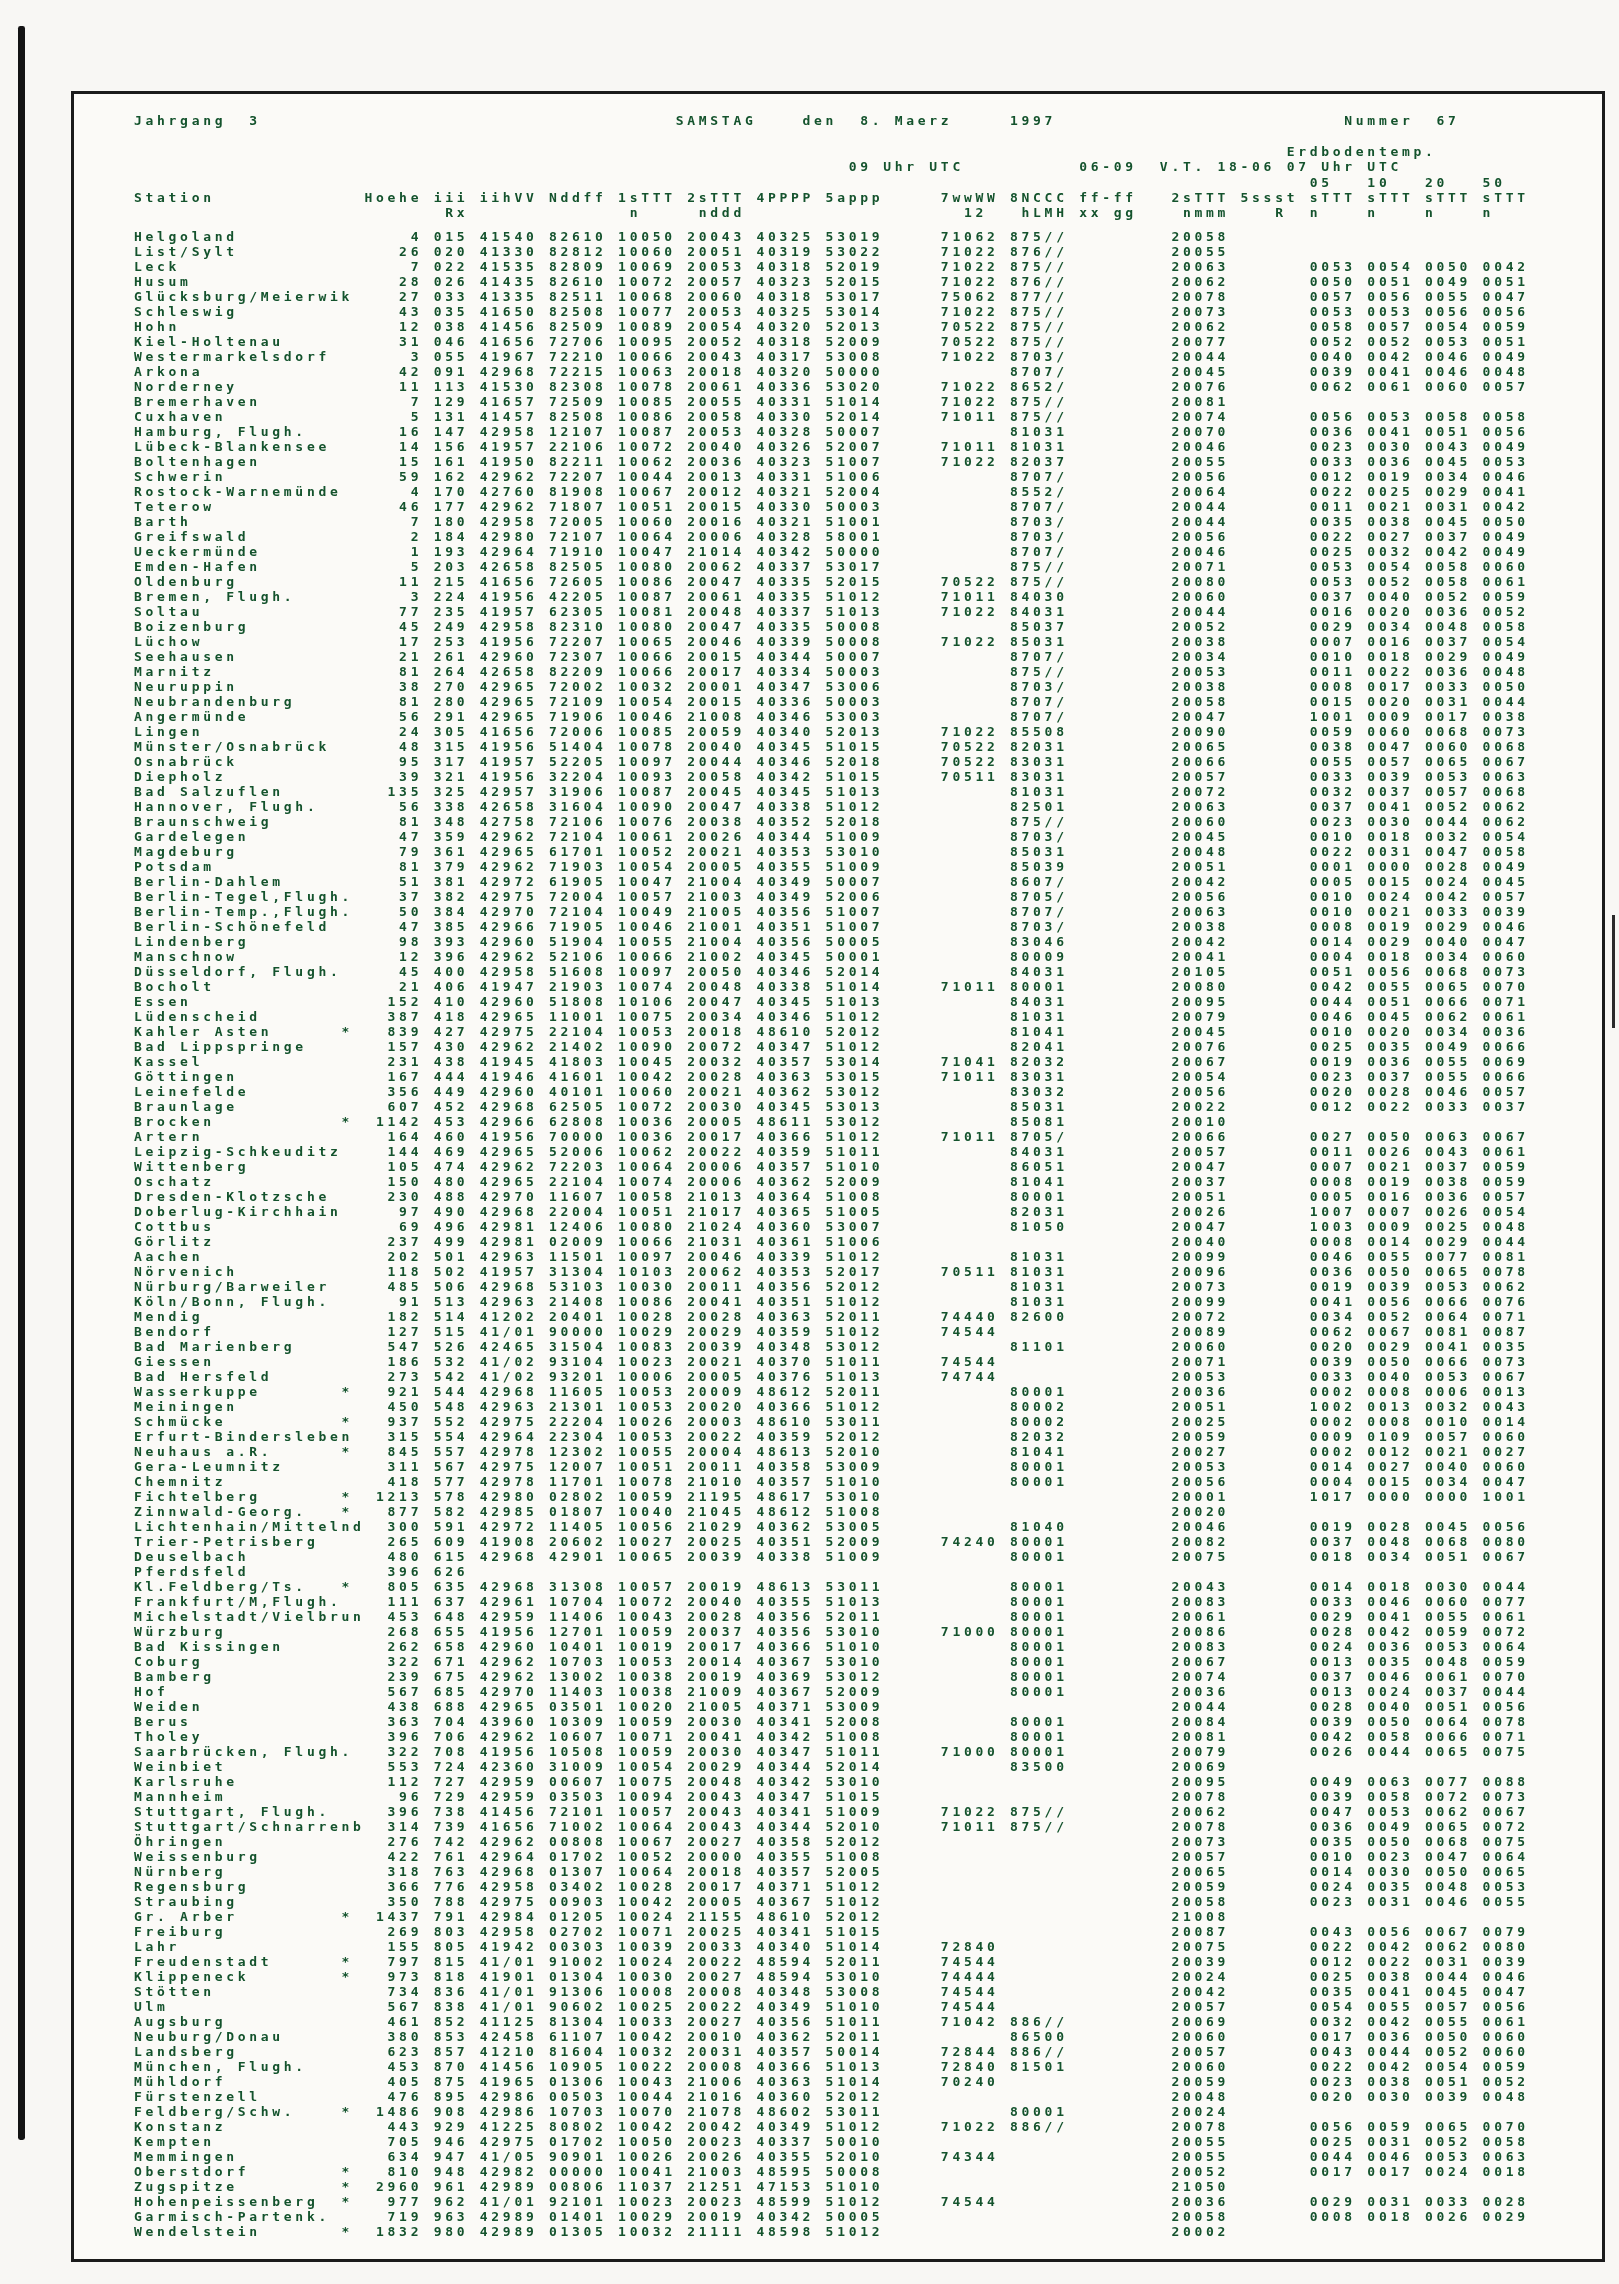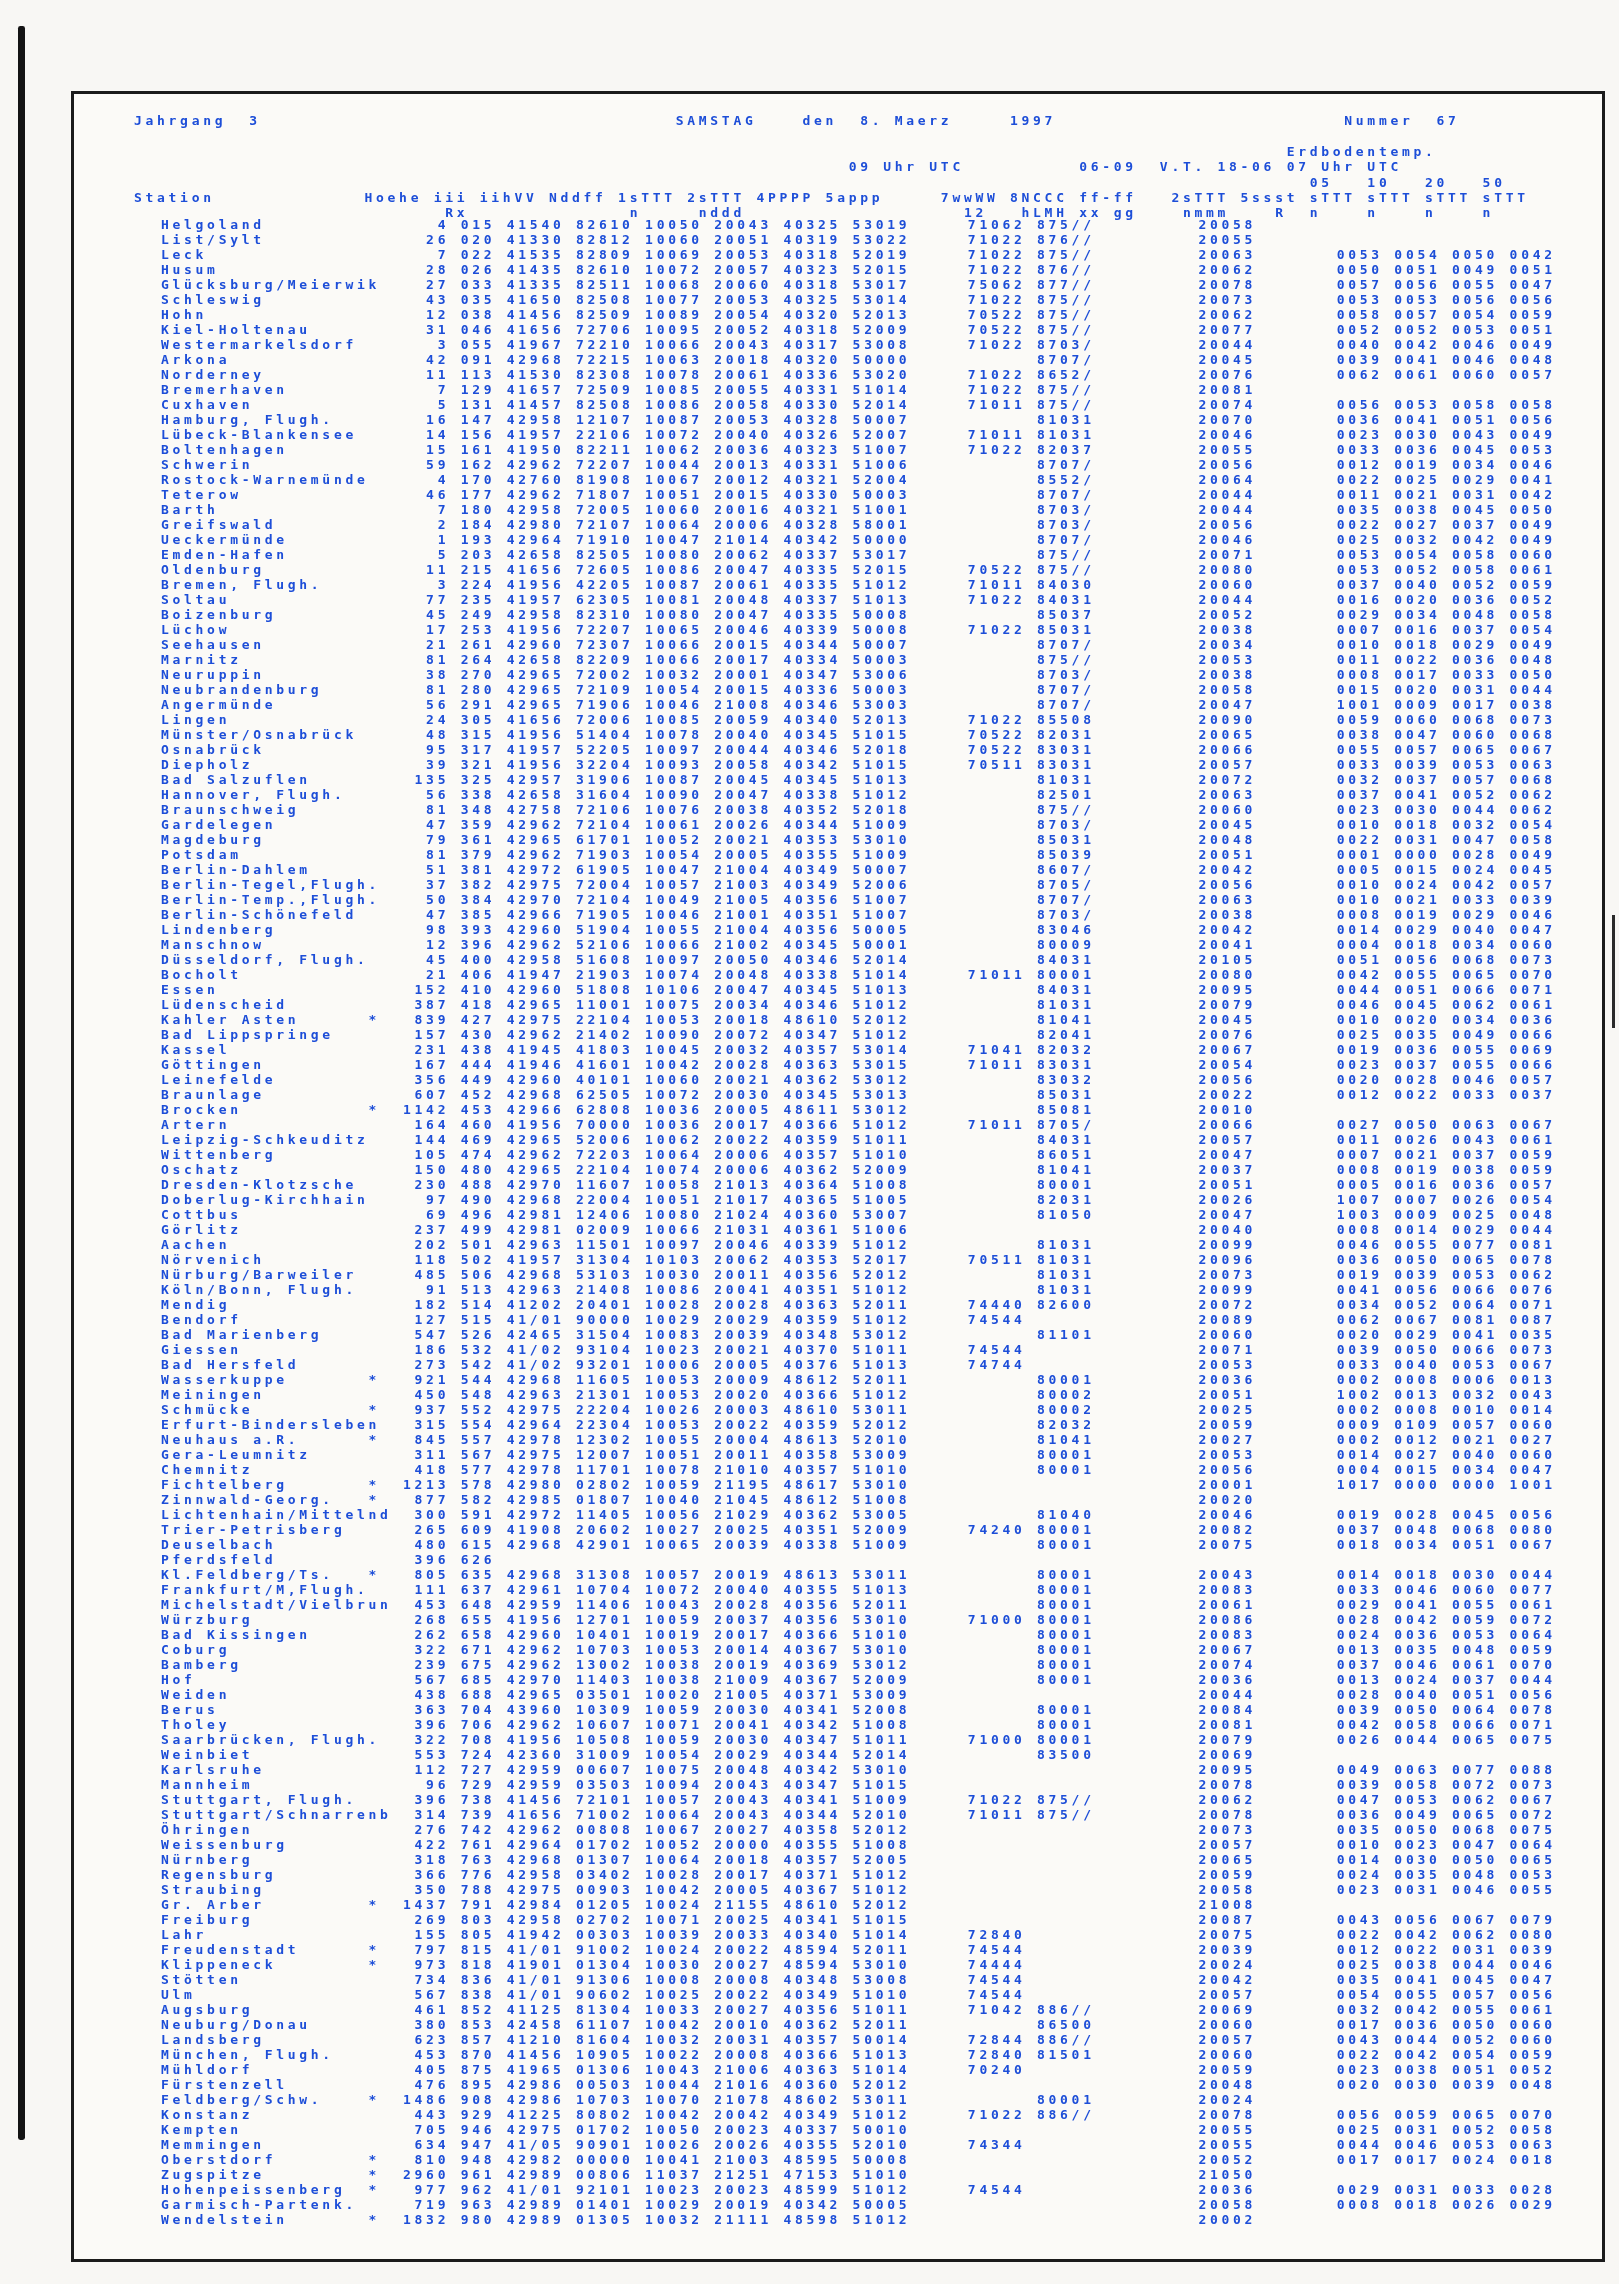--- a/index.html
+++ b/index.html
@@ -2,24 +2,24 @@
 <html style="font-size:13px"><head>
 <meta charset="utf-8">
 <style>
   html,body{margin:0;padding:0;}
   body{width:1620px;height:2284px;background:#f8f7f4;position:relative;overflow:hidden;
        font-family:"DejaVu Sans Mono", monospace;}
   .page-border{position:absolute;left:71px;top:91px;width:1534px;height:2171px;
        border:3.2px solid #1b1b1b;box-sizing:border-box;background:#fbfaf7;}
   .scan-bar{position:absolute;left:18px;top:26px;width:7.3px;height:2114px;background:#141414;border-radius:2.4px;}
   .scan-tick{position:absolute;left:1612px;top:915px;width:3.2px;height:113px;background:#2a2a2a;}
-  .mono{position:absolute;left:134px;color:#1d4ed8;font-size:13px;font-weight:700;
+  .mono{position:absolute;left:134px;color:#14532d;font-size:13px;font-weight:700;
         letter-spacing:3.7px;white-space:pre;}
   .header-block{top:113px;line-height:15.4px;}
-  .data-block{top:217px;line-height:15px;margin-left:27px;}
+  .data-block{top:229px;line-height:15px;}
   .ln{white-space:pre;}
 </style>
 </head>
 <body>
 
 <div class="page-border"></div>
 <div class="scan-bar"></div>
 <div class="scan-tick"></div>
 
 <div class="mono header-block" id="header-block"><div class="ln">Jahrgang  3                                    SAMSTAG    den  8. Maerz     1997                         Nummer  67</div><div class="ln">&nbsp;</div><div class="ln">                                                                                                    Erdbodentemp.</div><div class="ln">                                                              09 Uhr UTC          06-09  V.T. 18-06 07 Uhr UTC</div><div class="ln">                                                                                                      05   10   20   50</div><div class="ln">Station             Hoehe iii iihVV Nddff 1sTTT 2sTTT 4PPPP 5appp     7wwWW 8NCCC ff-ff   2sTTT 5ssst sTTT sTTT sTTT sTTT</div><div class="ln">                           Rx              n     nddd                   12   hLMH xx gg    nmmm    R  n    n    n    n</div></div>

